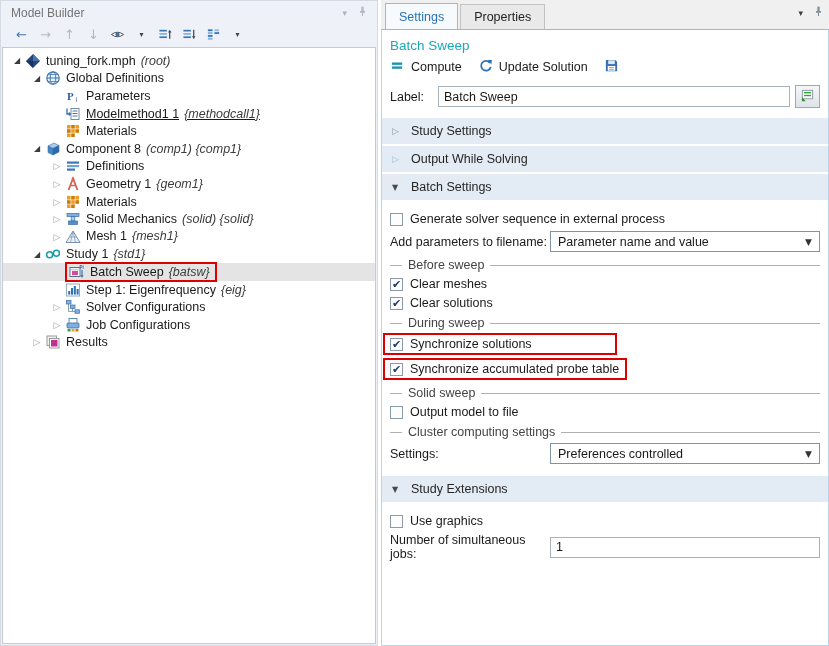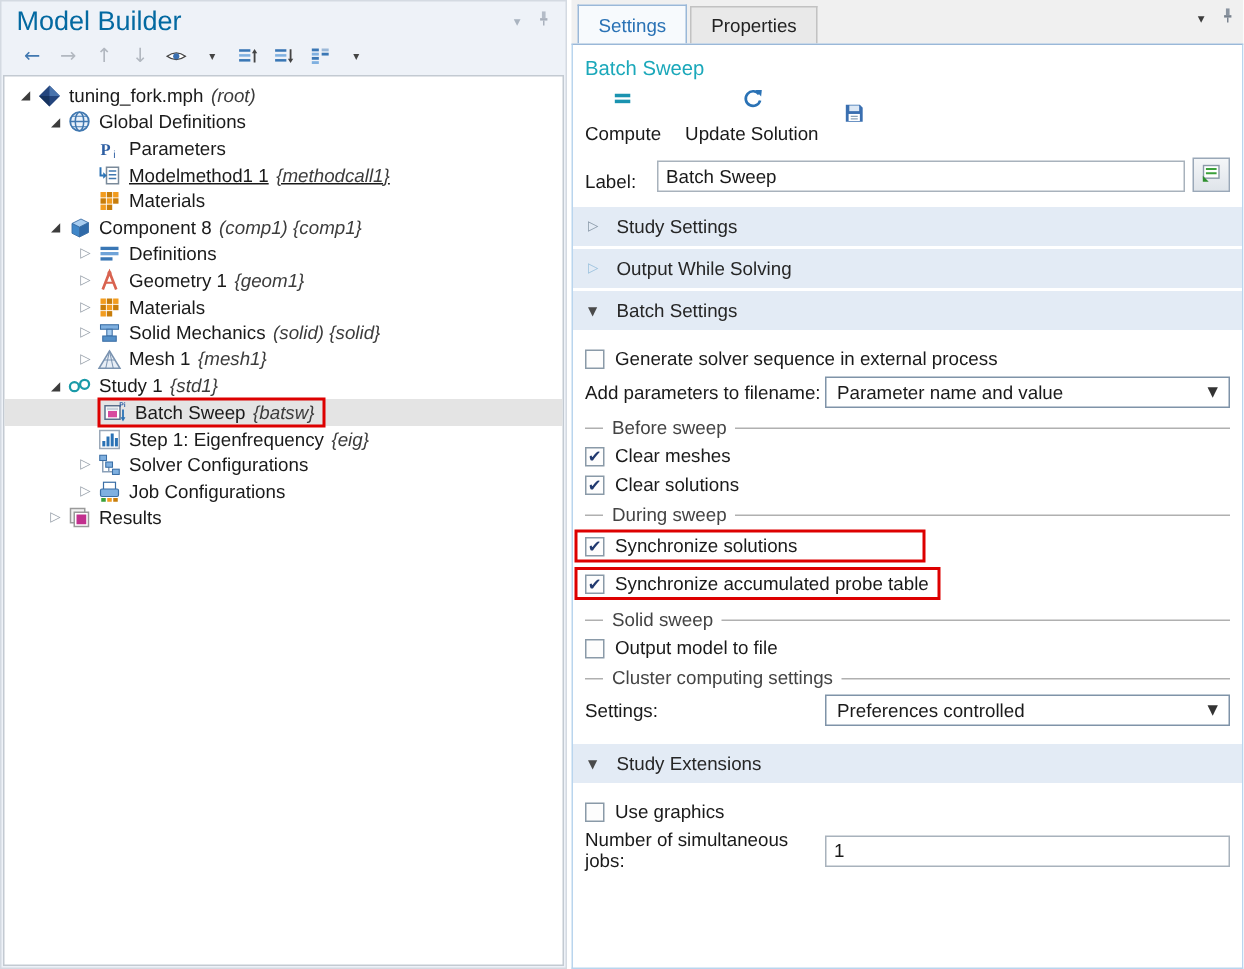--- a/index.html
+++ b/index.html
@@ -5,21 +5,21 @@
   * { box-sizing: border-box; margin: 0; padding: 0; }
   html,body { width:829px; height:646px; overflow:hidden; background:#fff;
               font-family:"Liberation Sans", sans-serif; color:#1a1a1a; }
   .app { display:flex; width:829px; height:646px; background:#fff; }
 
   
   .left-panel { width:378px; height:646px; background:#eef2f8; display:flex; flex-direction:column;
                 border:1px solid #d4dae2; }
   .mb-header { padding:3px 8px 0 10px; }
   .mb-title-row { display:flex; align-items:center; }
-  .mb-title { font-size:18px; color:#0369a1; flex:1; font-weight:400; }
+  .mb-title { font-size:12px; color:#737373; flex:1; font-weight:400; }
   .hdr-icons { display:flex; gap:9px; align-items:center; color:#aab4c0; }
   .hdr-caret { font-size:9px; font-family:"DejaVu Sans",sans-serif; }
   .mb-toolbar { display:flex; align-items:center; gap:7px; padding:4px 2px 5px 2px; }
   .tbi { width:17px; height:16px; display:inline-flex; align-items:center; justify-content:center;
          font-size:13px; font-family:"DejaVu Sans",sans-serif; cursor:default; }
   .tbi svg { width:15px; height:15px; }
   .c-blue { color:#4178b0; } .c-gray { color:#b2b8c0; }
   .tb-caret { font-size:8px; color:#444; }
   .tree { flex:1; background:#fff; border:1px solid #c3cad2; margin:0 1px 1px 1px; overflow:hidden; padding-top:4px; }
   .trow { display:flex; align-items:center; height:17.6px; font-size:12.5px; white-space:nowrap; }
@@ -39,24 +39,24 @@
   .tabstrip { height:29px; background:#f0f0f0; display:flex; align-items:flex-end; padding:0 4px; }
   .tab { height:25px; display:flex; align-items:center; padding:0 13px; font-size:12.5px;
          border:1px solid #c2c2c2; border-bottom:none; background:#e9e9e9; margin-right:2px; color:#222; }
   .tab.active { background:#f7fafd; border-color:#9ab8d8; color:#2a72b5; height:26px; }
   .strip-icons { margin-left:auto; display:flex; gap:9px; align-items:center; padding-bottom:7px; color:#3c3c3c; }
   .strip-caret { font-size:9px; font-family:"DejaVu Sans",sans-serif; }
   .pin svg { width:13px; height:13px; }
   .rp-body { flex:1; background:#fff; border:1px solid #b9d5ee; border-top-color:#9ab8d8; overflow:hidden; }
   .rp-heading { color:#1ba8ba; font-size:13.5px; margin:8px 8px 2px 8px; }
   .actions { display:flex; align-items:center; gap:16px; margin:5px 8px 3px 8px; font-size:12.5px; }
-  .action { display:inline-flex; align-items:center; gap:6px;flex-direction:column; }
+  .action { display:inline-flex; align-items:center; gap:6px; }
   .action svg { width:15px; height:15px; }
 
-  .label-row { display:flex; align-items:flex-end; margin:9px 8px 10px 8px; font-size:12.5px; }
+  .label-row { display:flex; align-items:center; margin:9px 8px 10px 8px; font-size:12.5px; }
   .label-row .flabel { width:48px; flex-shrink:0; }
   input.text { height:21px; border:1px solid #a8b2bc; padding:0 5px;
                font:12.5px "Liberation Sans",sans-serif; color:#1a1a1a; background:#fff; }
   .label-row input.text { flex:1; }
   .label-btn { width:25px; height:23px; margin-left:5px; border:1px solid #9aa8b8;
                background:linear-gradient(#f4f6f8,#dfe4ea); display:flex; align-items:center; justify-content:center; }
   .label-btn svg { width:15px; height:15px; }
 
   .sections { }
   .section-bar { height:26px; background:#e3ebf5; display:flex; align-items:center;

